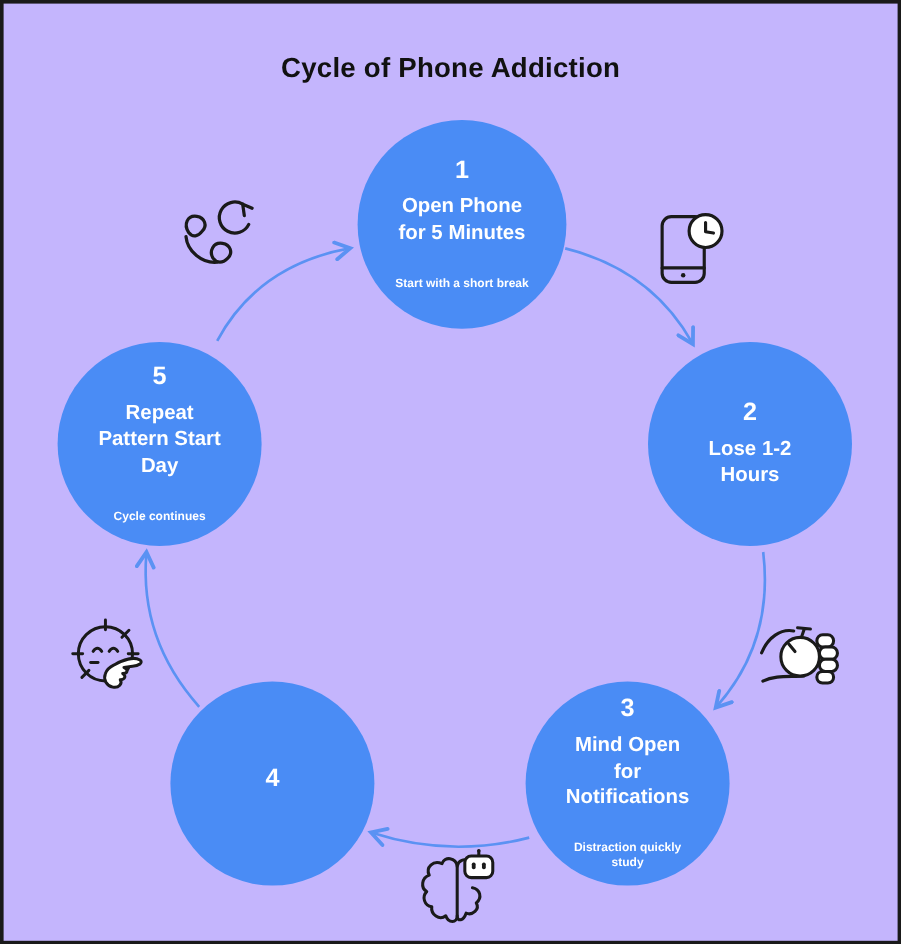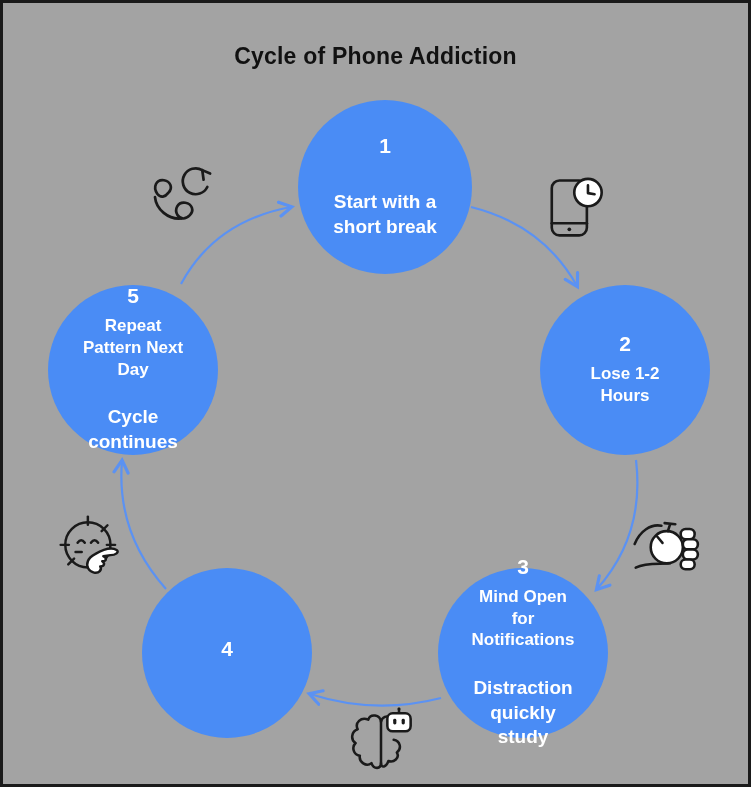--- a/index.html
+++ b/index.html
@@ -1,20 +1,20 @@
 <!DOCTYPE html>
 <html><head>
 <meta charset="utf-8">
 <style>
   html,body{margin:0;padding:0;background:#ffffff;}
   #canvas{
     position:relative;
     width:751px;height:787px;
     box-sizing:border-box;
-    background:#a3a3a3;
+    background:#c4b5fd;
     border:3px solid #1a1a1a;
     font-family:"Liberation Sans","DejaVu Sans",sans-serif;
     overflow:hidden;
   }
   #diagram-title{
     position:absolute;top:40px;left:0;width:100%;
     text-align:center;
     font-size:23px;font-weight:700;color:#111111;
     letter-spacing:.2px;
   }
@@ -24,21 +24,21 @@
     background:#4A8CF5;
     color:#ffffff;
     display:flex;flex-direction:column;
     align-items:center;justify-content:center;
     text-align:center;
     font-weight:700;
     box-sizing:border-box;
   }
   .step .num{font-size:21px;line-height:1;margin-bottom:9px;}
   .step .title{font-size:17px;line-height:1.28;max-width:112px;}
-  .step .sub{font-size:19px;line-height:1.3;max-width:112px;margin-top:25px;}
+  .step .sub{font-size:10px;line-height:1.3;max-width:112px;margin-top:25px;}
   #c1{left:295px;top:97px;width:174px;height:174px;}
   #c2{left:537px;top:282px;width:170px;height:170px;}
   #c3{left:435px;top:565px;width:170px;height:170px;}
   #c4{left:139px;top:565px;width:170px;height:170px;}
   #c5{left:45px;top:282px;width:170px;height:170px;}
   #arrow-layer{position:absolute;left:0;top:0;width:751px;height:787px;pointer-events:none;}
   .icon{position:absolute;}
   .icon path,.icon circle,.icon rect,.icon line{
     stroke:#1a1a1a;stroke-width:2.4;fill:none;
     stroke-linecap:round;stroke-linejoin:round;
@@ -61,37 +61,38 @@
     </defs>
     <path d="M 178 281 Q 212 218 288 204" fill="none" stroke="#5B92F3" stroke-width="2.2" marker-end="url(#ah)"></path>
     <path d="M 468 204 Q 540 222 574 283" fill="none" stroke="#5B92F3" stroke-width="2.2" marker-end="url(#ah)"></path>
     <path d="M 633 457 Q 642 532 594 586" fill="none" stroke="#5B92F3" stroke-width="2.2" marker-end="url(#ah)"></path>
     <path d="M 438 695 Q 372 712 307 691" fill="none" stroke="#5B92F3" stroke-width="2.2" marker-end="url(#ah)"></path>
     <path d="M 163 586 Q 113 530 119 458" fill="none" stroke="#5B92F3" stroke-width="2.2" marker-end="url(#ah)"></path>
   </svg>
 
   <div class="step" id="c1">
     <div class="num">1</div>
+    <div class="title">Open Phone for 5 Minutes</div>
     <div class="sub">Start with a short break</div>
   </div>
   <div class="step" id="c2">
     <div class="num">2</div>
     <div class="title">Lose 1-2 Hours</div>
   </div>
   <div class="step" id="c3">
     <div class="num">3</div>
     <div class="title">Mind Open for Notifications</div>
     <div class="sub">Distraction quickly study</div>
   </div>
   <div class="step" id="c4">
     <div class="num">4</div>
   </div>
   <div class="step" id="c5">
     <div class="num">5</div>
-    <div class="title">Repeat Pattern Next Day</div>
+    <div class="title">Repeat Pattern Start Day</div>
     <div class="sub">Cycle continues</div>
   </div>
 
   <svg class="icon" style="left:143px;top:156px" width="72" height="74" viewBox="0 0 64 64">
     <path d="M 50 9 A 11.5 11.5 0 1 0 54.5 24"></path>
     <path d="M 50 9 l 7 3 M 50 9 l 1.2 8.5"></path>
     <path d="M 10 30 C 6 24 9 17 16 18 C 22 19 24 25 20 29 C 17 33 13 34 10 30 Z"></path>
     <path d="M 28 49 C 25 44 28 37 35 38 C 41 39 43 45 39 49 C 35 53 31 53 28 49 Z"></path>
     <path d="M 8 33 C 9 44 20 53 31 52"></path>
   </svg>

